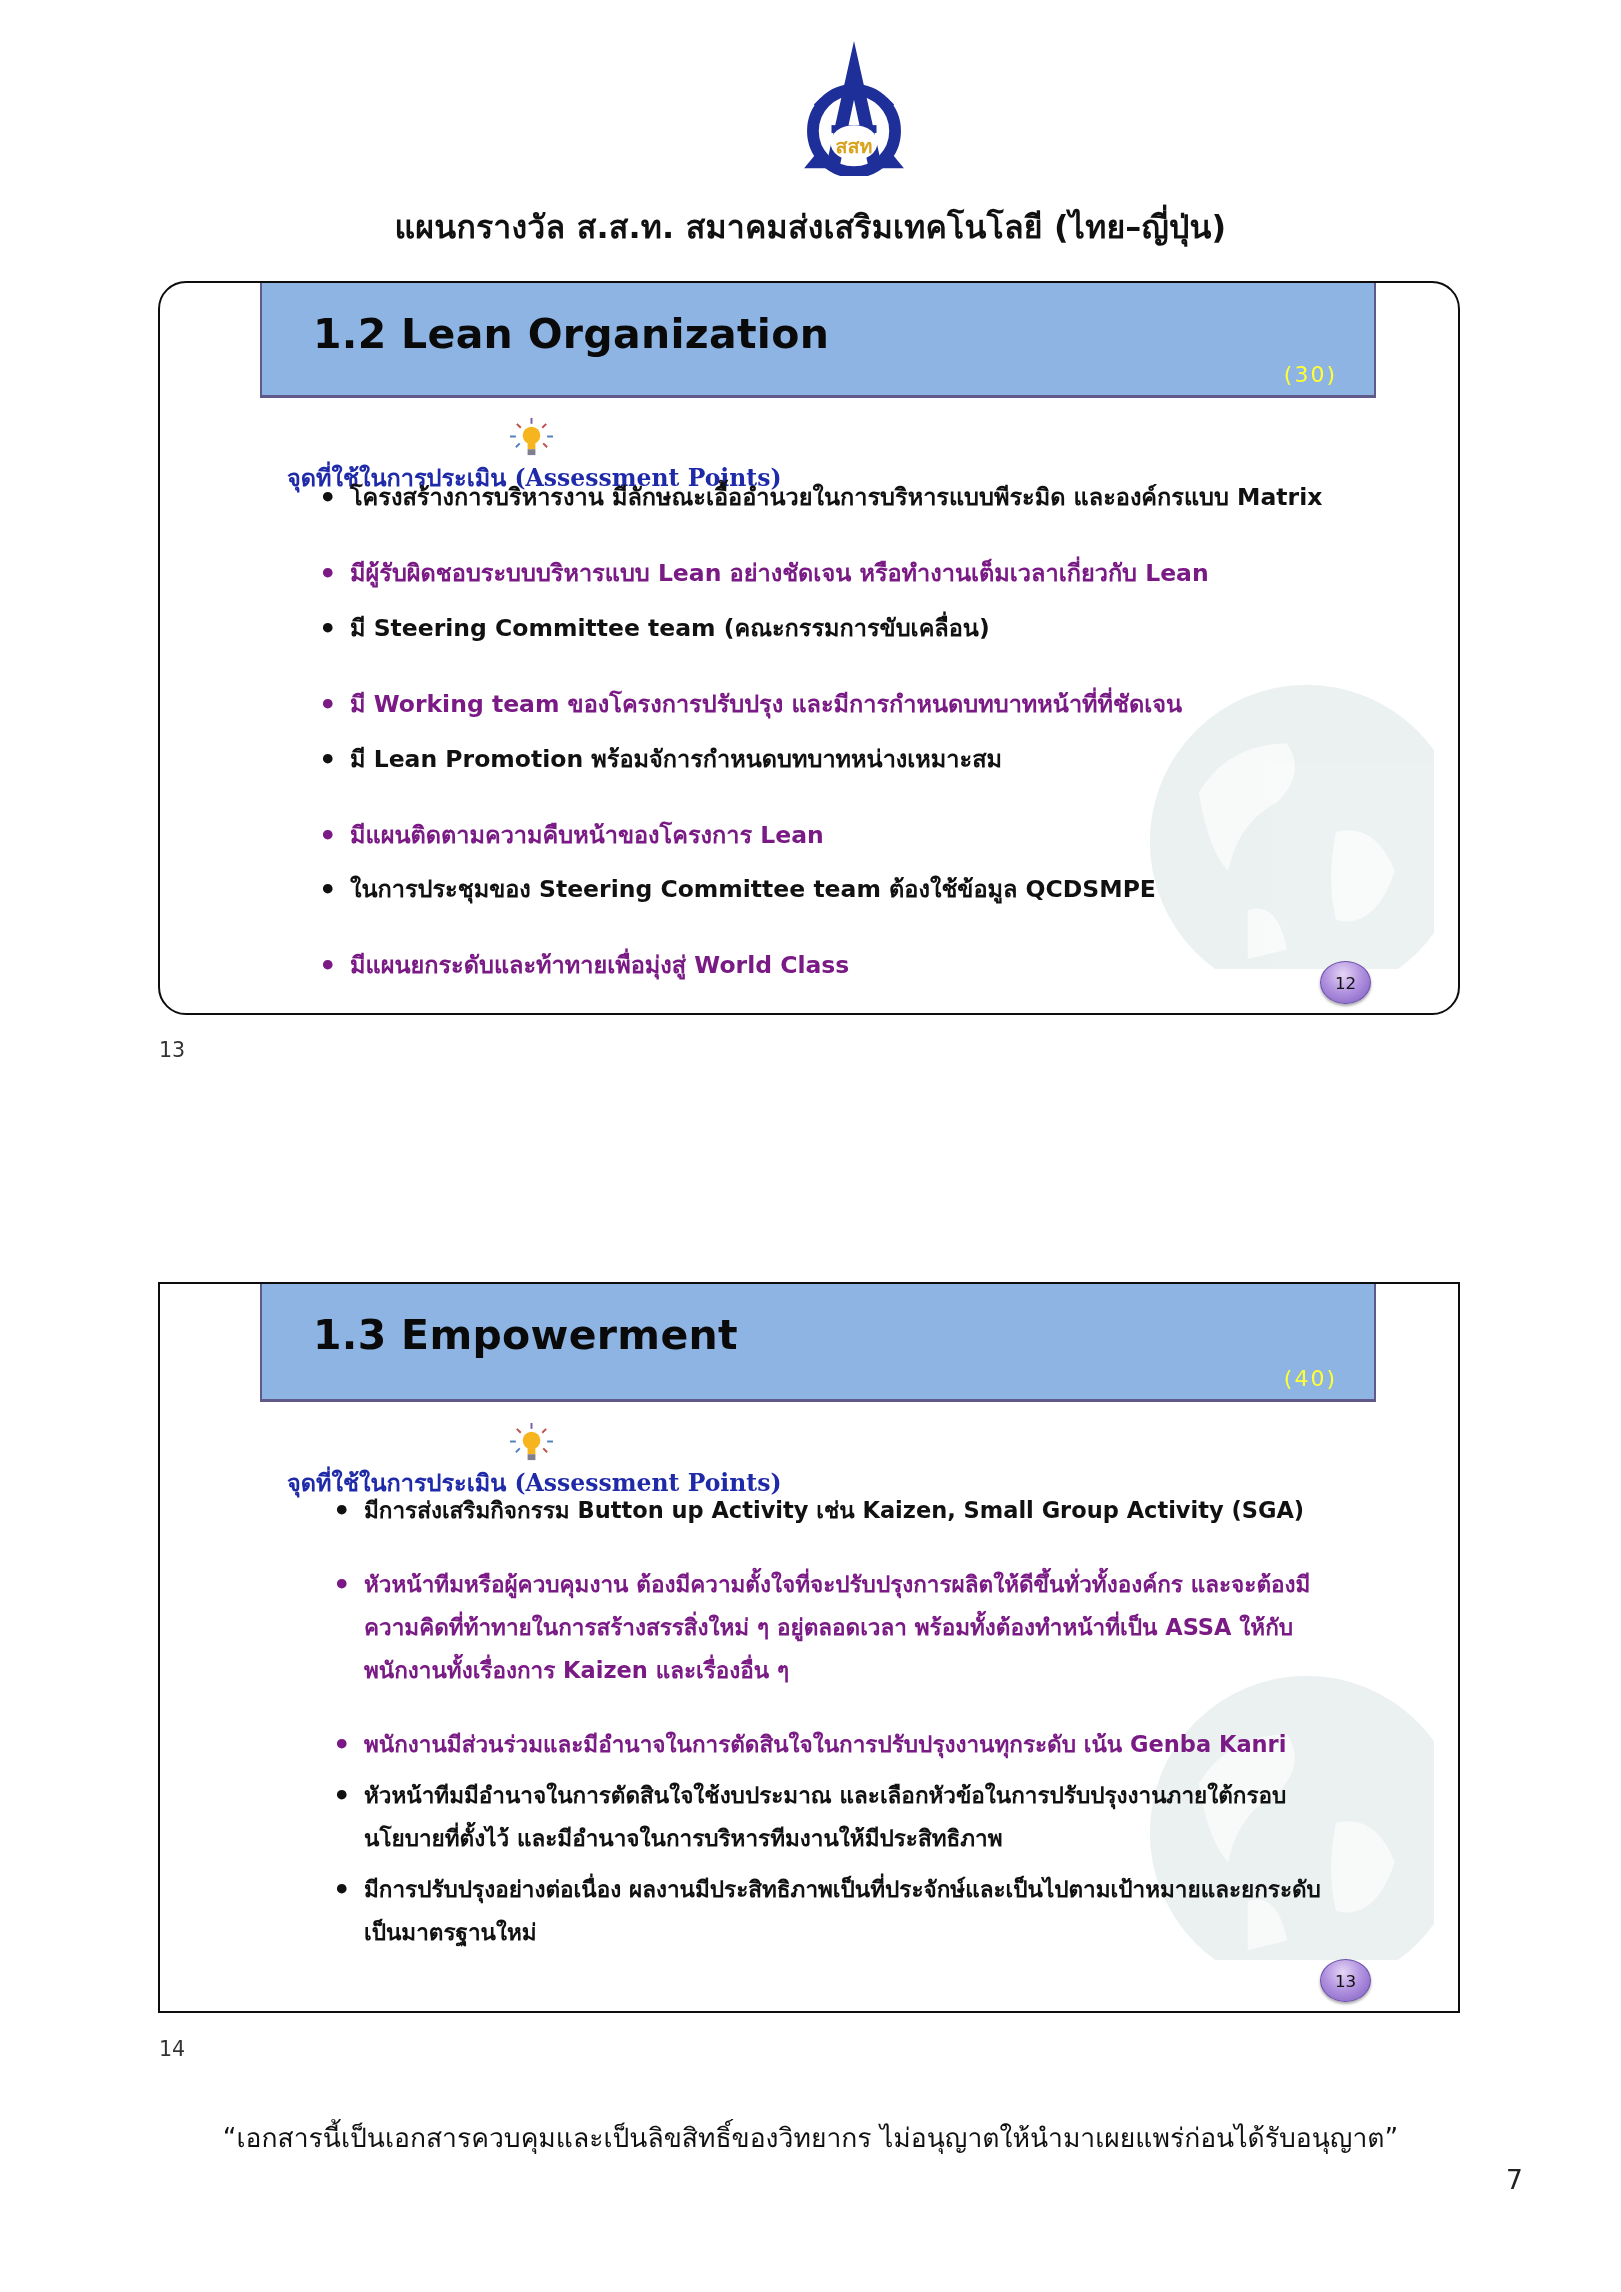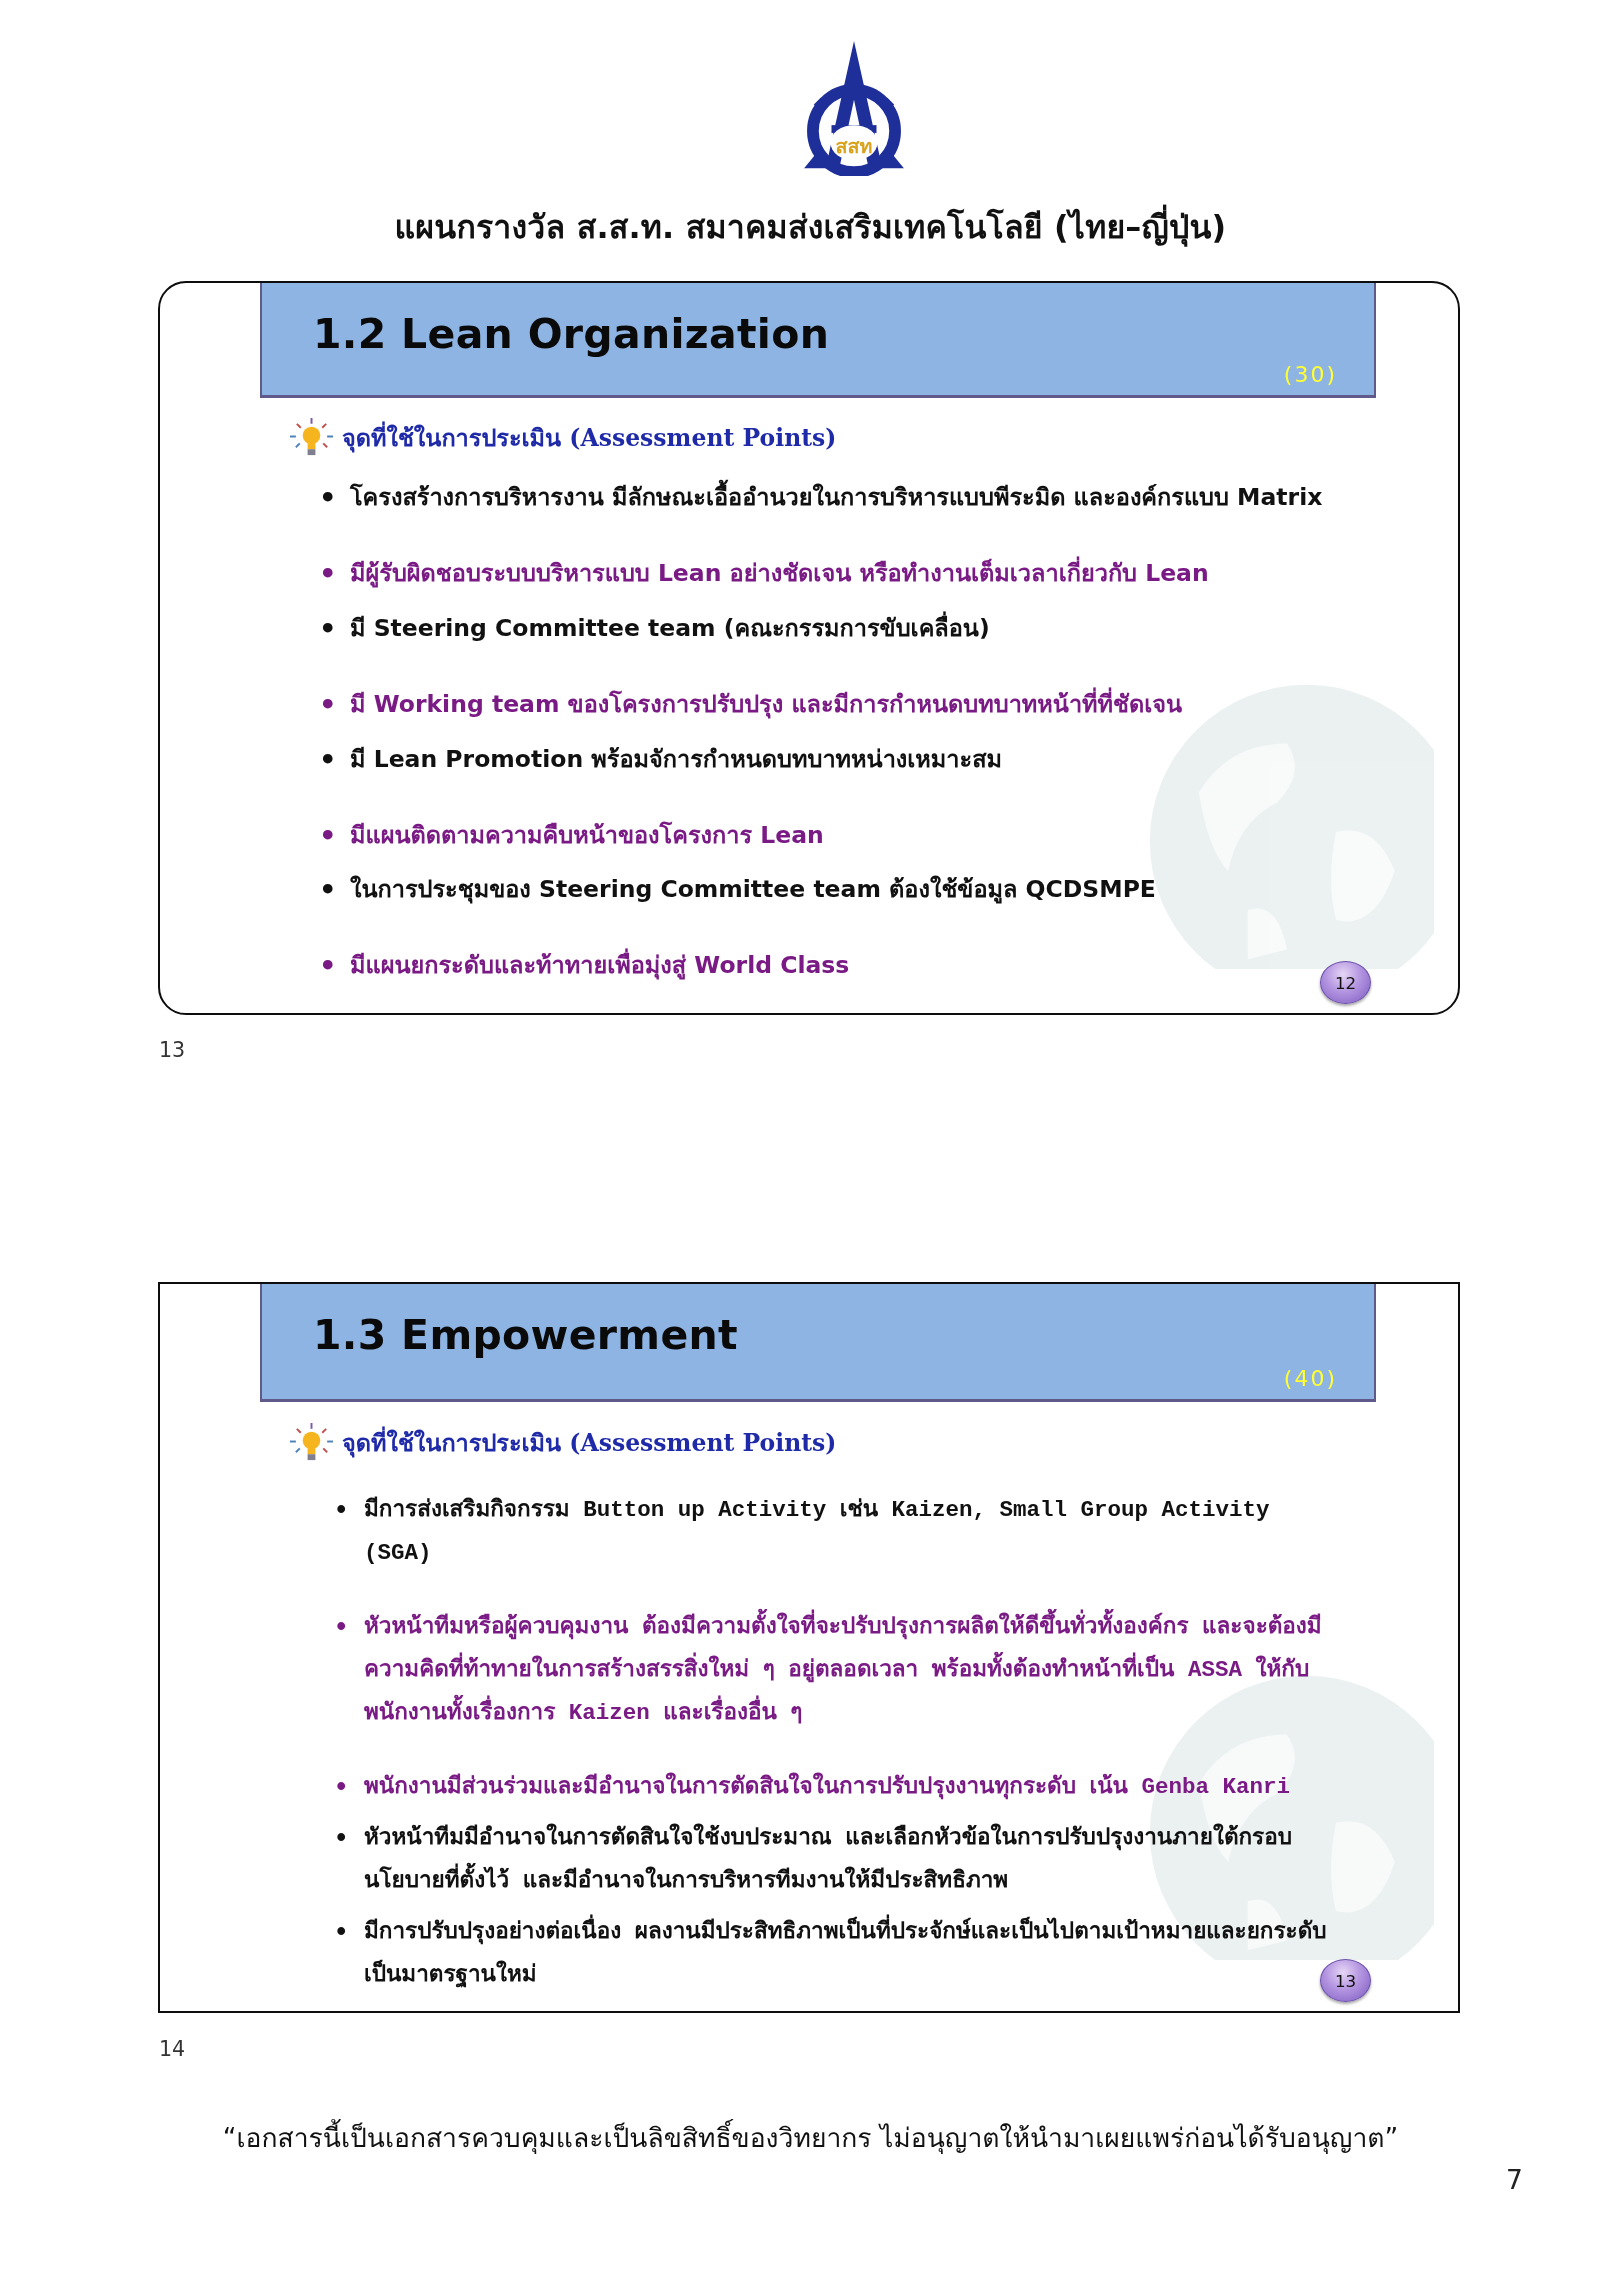--- a/index.html
+++ b/index.html
@@ -18,37 +18,37 @@
 
   .header-bar { position:absolute; left:100px; width:1116px; top:0; height:115px;
                 background:#8eb4e3; border-left:2px solid #5f5a8a; border-right:2px solid #5f5a8a;
                 border-bottom:3.9px solid #5f5a8a; box-sizing:border-box; }
   .slide-2 .header-bar { height:118px; }
   .header-title { position:absolute; left:51px; top:27.4px; font-family:"DejaVu Sans", sans-serif;
                   font-weight:bold; font-size:41px; color:#0a0a0a; letter-spacing:0.3px; }
   .header-score { position:absolute; right:37px; bottom:7.8px; font-family:"DejaVu Sans", sans-serif;
                   font-size:22px; color:#ffff33; letter-spacing:2px; }
 
-  .assess-row { position:absolute; left:127px; display:flex; align-items:center; }
+  .assess-row { position:absolute; left:127px; display:flex; align-items:center;flex-direction:column; }
   .slide-1 .assess-row { top:133px; }
   .slide-2 .assess-row { top:137px; }
   .bulb { width:49px; height:43px; margin-right:5.9px; }
   .assess-label { font-family:"DejaVu Sans", sans-serif; font-weight:bold; font-size:23.5px; color:#1f2aa8; }
   .assess-label .en { font-family:"DejaVu Serif", serif; font-size:23.5px; }
 
   .globe { position:absolute; width:294px; height:294px; opacity:0.55; }
   .slide-1 .globe { left:980px; top:392px; }
   .slide-2 .globe { left:980px; top:382px; }
 
   .bullets { position:absolute; left:155px; right:108px; margin:0; padding:0; list-style:none; }
   .slide-1 .bullets { top:192px; }
   .slide-2 .bullets { top:205px; left:169px; }
   .bullet { position:relative; padding-left:35px; font-family:"DejaVu Sans", sans-serif;
             font-weight:bold; font-size:23.5px; line-height:45px; }
-  .slide-2 .bullet { font-size:22.5px; line-height:43px;font-family:Liberation Mono, monospace; }
+  .slide-2 .bullet { font-size:22.5px; line-height:43px; }
   .bullet::before { content:"•"; position:absolute; left:3.9px; top:0; font-size:27.4px; }
   .bullet.black { color:#111; }
   .bullet.purple { color:#7a1a85;margin-top:31px; }
   .slide-1 .bullet { margin-bottom:9.8px; }
   .slide-2 .bullet { margin-bottom:7.8px; }
 
   .slide-num { position:absolute; width:49px; height:41px; border-radius:50%;
                background:radial-gradient(circle at 45% 30%, #e6d6f5 0%, #b394e0 45%, #7a5abf 100%);
                border:1px solid #6b4faa; box-shadow:0 2px 2.9px rgba(0,0,0,0.35);
                display:flex; align-items:center; justify-content:center;

